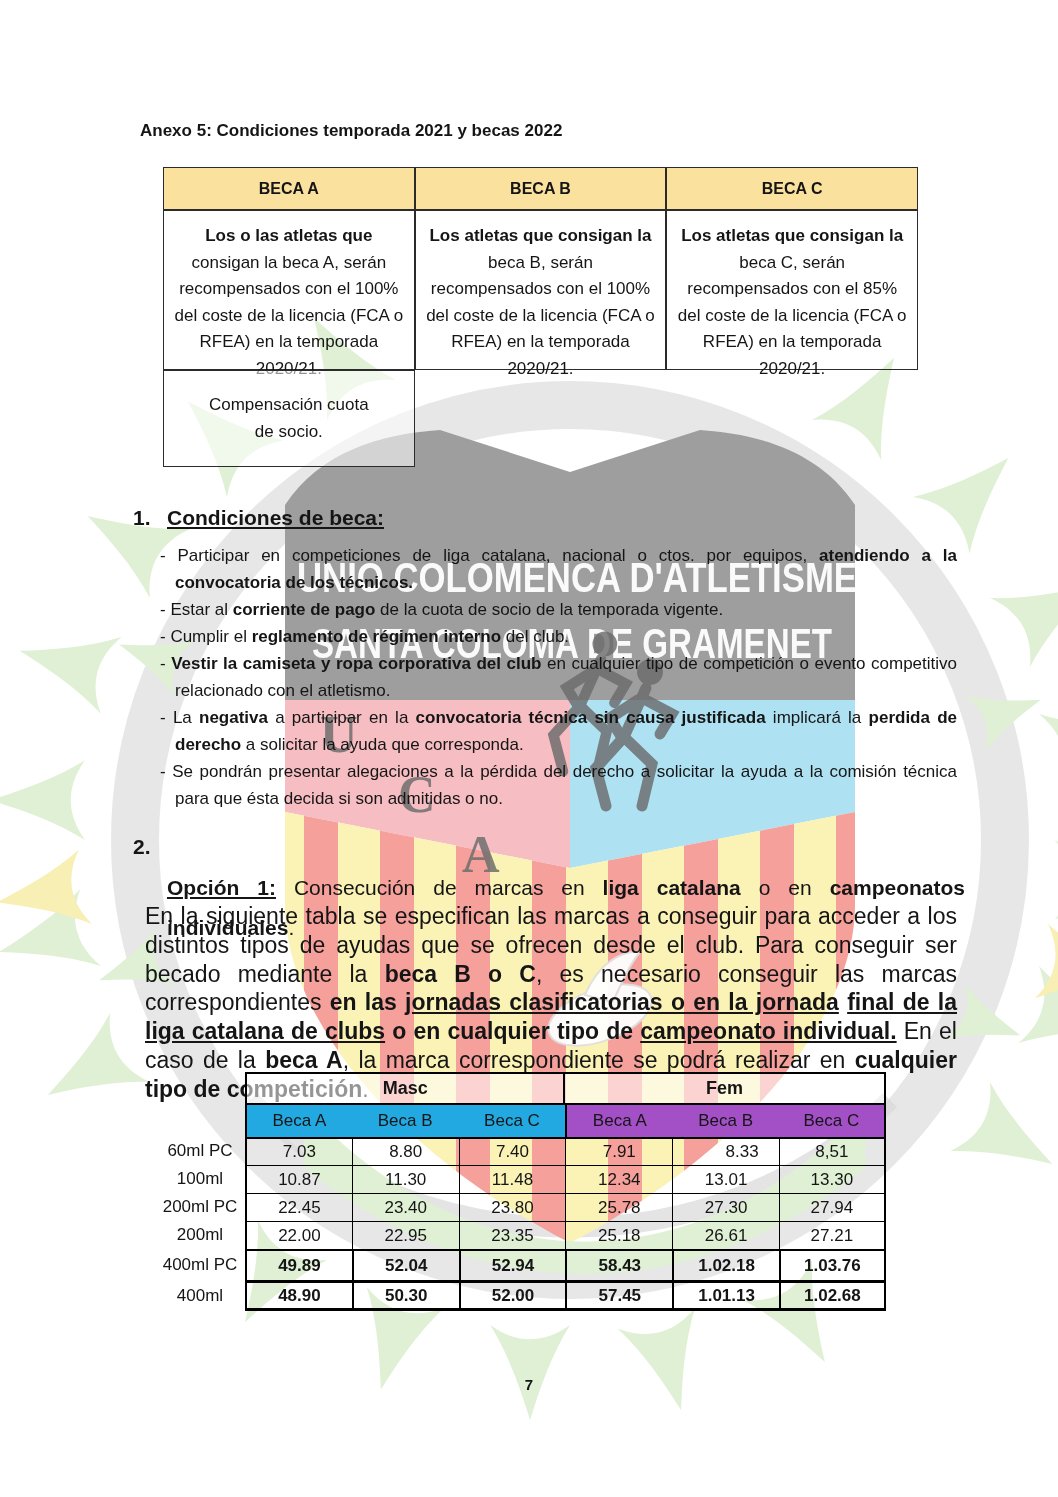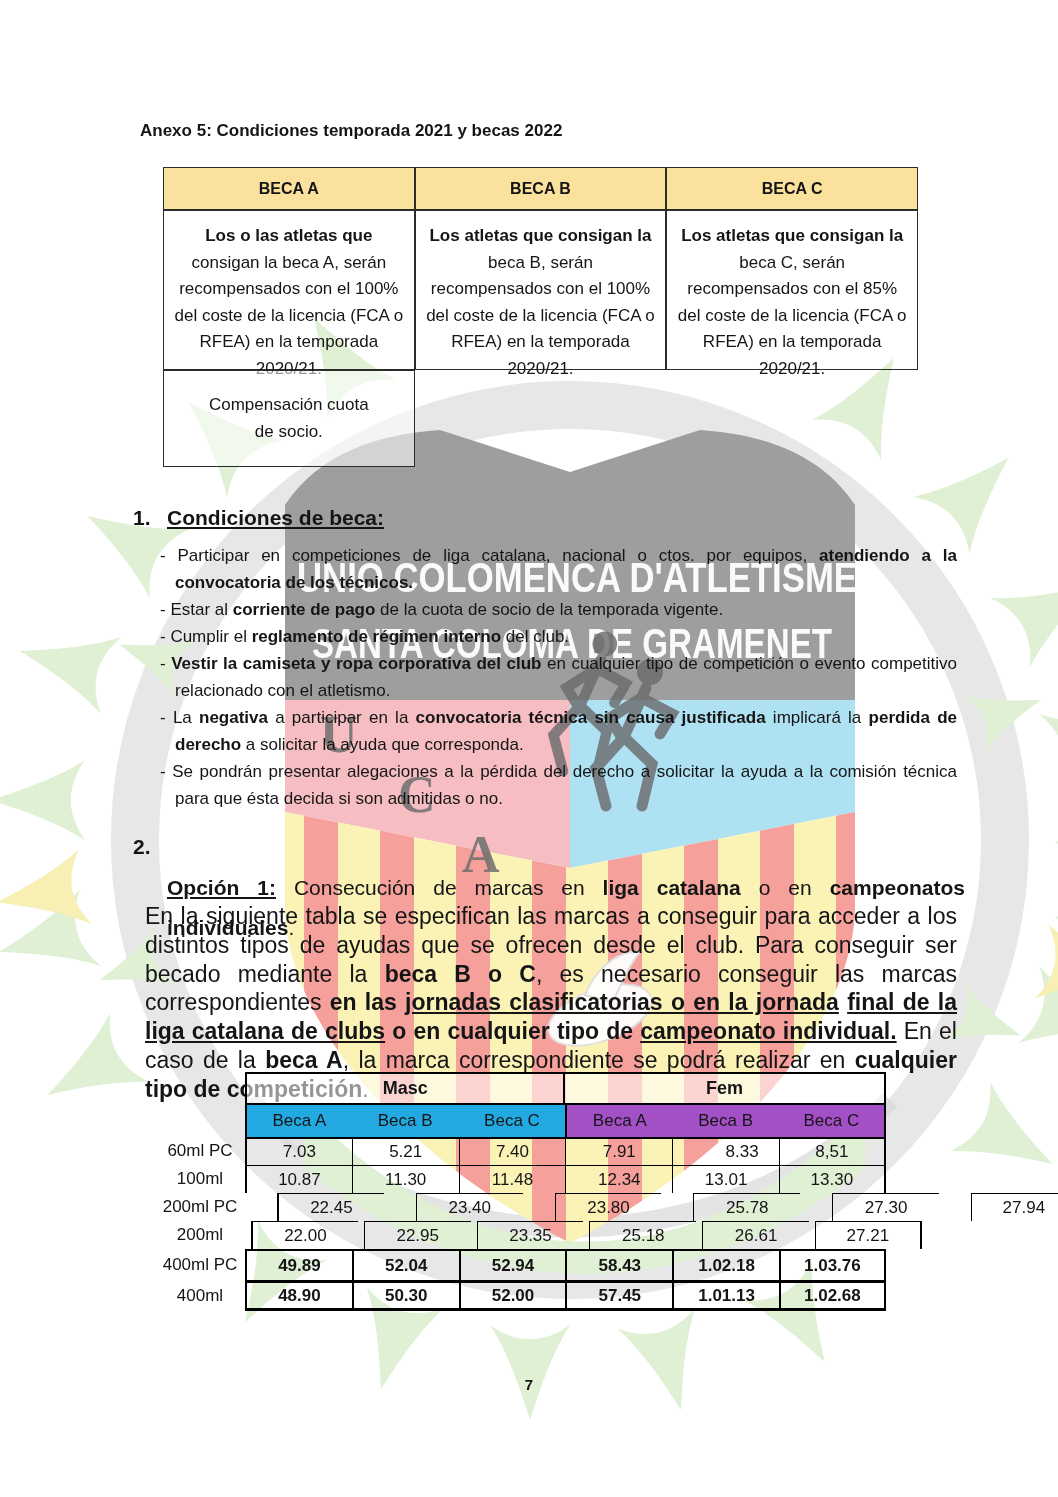--- a/index.html
+++ b/index.html
@@ -201,45 +201,45 @@
         <div class="mcell " style="background: rgb(34, 169, 225); border-left: 2px solid rgb(0, 0, 0);">Beca A</div>
         <div class="mcell " style="background: rgb(34, 169, 225);">Beca B</div>
         <div class="mcell " style="background: rgb(34, 169, 225);">Beca C</div>
         <div class="mcell " style="background: rgb(163, 79, 198); border-left: 2px solid rgb(0, 0, 0);">Beca A</div>
         <div class="mcell " style="background: rgb(163, 79, 198);">Beca B</div>
         <div class="mcell " style="background: rgb(163, 79, 198); border-right: 2px solid rgb(0, 0, 0);">Beca C</div>
       </div>
       <div class="mrow" style="height: 28px;">
         <div class="mcell mlabel">60ml PC</div>
         <div class="mcell " style="border-top: 2px solid rgb(0, 0, 0); border-left: 2px solid rgb(0, 0, 0); text-align: right;">7.03</div>
-        <div class="mcell " style="border-top: 2px solid rgb(0, 0, 0); border-left: 1px solid rgb(0, 0, 0);">5.21</div>
+        <div class="mcell " style="border-top: 2px solid rgb(0, 0, 0); border-left: 1px solid rgb(0, 0, 0);">8.80</div>
         <div class="mcell " style="border-top: 2px solid rgb(0, 0, 0); border-left: 1px solid rgb(0, 0, 0);">7.40</div>
         <div class="mcell " style="border-top: 2px solid rgb(0, 0, 0); border-left: 1px solid rgb(0, 0, 0);">7.91</div>
         <div class="mcell " style="border-top: 2px solid rgb(0, 0, 0); border-left: 1px solid rgb(0, 0, 0); padding-left: 32px;">8.33</div>
         <div class="mcell " style="border-top: 2px solid rgb(0, 0, 0); border-left: 1px solid rgb(0, 0, 0); border-right: 2px solid rgb(0, 0, 0);">8,51</div>
       </div>
       <div class="mrow" style="height: 28px;">
         <div class="mcell mlabel">100ml</div>
         <div class="mcell " style="border-top: 1px solid rgb(0, 0, 0); border-left: 2px solid rgb(0, 0, 0);">10.87</div>
         <div class="mcell " style="border-top: 1px solid rgb(0, 0, 0); border-left: 1px solid rgb(0, 0, 0);">11.30</div>
         <div class="mcell " style="border-top: 1px solid rgb(0, 0, 0); border-left: 1px solid rgb(0, 0, 0);">11.48</div>
         <div class="mcell " style="border-top: 1px solid rgb(0, 0, 0); border-left: 1px solid rgb(0, 0, 0);">12.34</div>
         <div class="mcell " style="border-top: 1px solid rgb(0, 0, 0); border-left: 1px solid rgb(0, 0, 0);">13.01</div>
         <div class="mcell " style="border-top: 1px solid rgb(0, 0, 0); border-left: 1px solid rgb(0, 0, 0); border-right: 2px solid rgb(0, 0, 0);">13.30</div>
       </div>
-      <div class="mrow" style="height: 28px; gap: 32px;">
+      <div class="mrow" style="height: 28px;">
         <div class="mcell mlabel">200ml PC</div>
         <div class="mcell " style="border-top: 1px solid rgb(0, 0, 0); border-left: 2px solid rgb(0, 0, 0);">22.45</div>
         <div class="mcell " style="border-top: 1px solid rgb(0, 0, 0); border-left: 1px solid rgb(0, 0, 0);">23.40</div>
         <div class="mcell " style="border-top: 1px solid rgb(0, 0, 0); border-left: 1px solid rgb(0, 0, 0);">23.80</div>
         <div class="mcell " style="border-top: 1px solid rgb(0, 0, 0); border-left: 1px solid rgb(0, 0, 0);">25.78</div>
         <div class="mcell " style="border-top: 1px solid rgb(0, 0, 0); border-left: 1px solid rgb(0, 0, 0);">27.30</div>
         <div class="mcell " style="border-top: 1px solid rgb(0, 0, 0); border-left: 1px solid rgb(0, 0, 0); border-right: 2px solid rgb(0, 0, 0);">27.94</div>
       </div>
-      <div class="mrow" style="height: 28px; gap: 6px;">
+      <div class="mrow" style="height: 28px;">
         <div class="mcell mlabel">200ml</div>
         <div class="mcell " style="border-top: 1px solid rgb(0, 0, 0); border-left: 2px solid rgb(0, 0, 0);">22.00</div>
         <div class="mcell " style="border-top: 1px solid rgb(0, 0, 0); border-left: 1px solid rgb(0, 0, 0);">22.95</div>
         <div class="mcell " style="border-top: 1px solid rgb(0, 0, 0); border-left: 1px solid rgb(0, 0, 0);">23.35</div>
         <div class="mcell " style="border-top: 1px solid rgb(0, 0, 0); border-left: 1px solid rgb(0, 0, 0); text-align: right;">25.18</div>
         <div class="mcell " style="border-top: 1px solid rgb(0, 0, 0); border-left: 1px solid rgb(0, 0, 0); text-align: center;">26.61</div>
         <div class="mcell " style="border-top: 1px solid rgb(0, 0, 0); border-left: 1px solid rgb(0, 0, 0); border-right: 2px solid rgb(0, 0, 0);">27.21</div>
       </div>
       <div class="mrow" style="height: 31px;">
         <div class="mcell mlabel">400ml PC</div>

